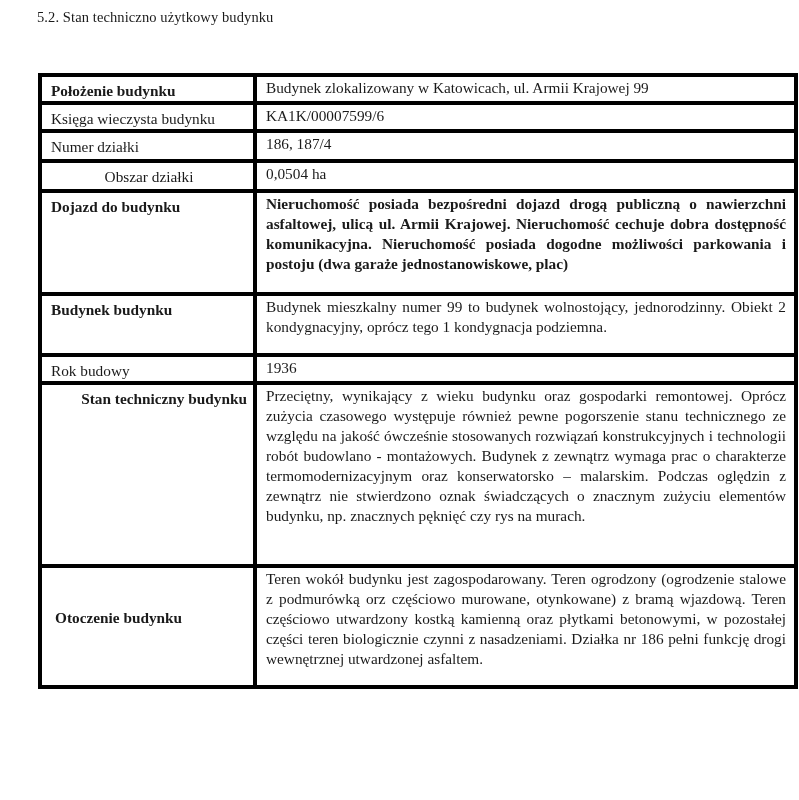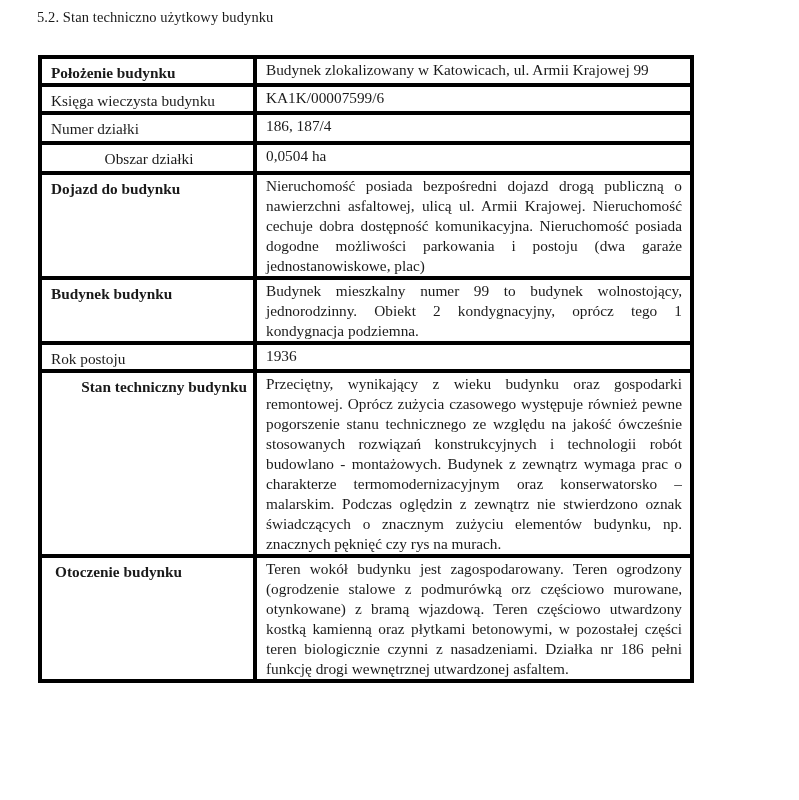--- a/index.html
+++ b/index.html
@@ -5,47 +5,47 @@
   html, body { margin: 0; padding: 0; background: #ffffff; }
   body {
     width: 799px; height: 800px; position: relative; overflow: hidden;
     font-family: "Liberation Serif", "DejaVu Serif", serif; color: #1a1a1a;
   }
   .title {
     position: absolute; left: 37px; top: 9px;
     font-size: 14.5px; font-weight: normal; letter-spacing: 0.1px;
   }
   table.info {
-    position: absolute; left: 38px; top: 55px;
-    width: 656px;
+    position: absolute; left: 38px; top: 73px;
+    width: 760px;
     border-collapse: collapse;
     table-layout: fixed;
     border: 4px solid #000;
   }
   table.info td {
     border: 4px solid #000;
     vertical-align: top;
     padding: 0 6px 0 8px;
     font-size: 15.3px;
     line-height: 20px;
   }
   table.info td.label { width: 196px; padding-left: 9px; }
   table.info td.label.bold { font-weight: bold; }
   table.info td.value { text-align: justify; padding-left: 9px; padding-right: 8px; }
   table.info td.value.single { text-align: left; }
   .lbl-text { display: block; padding-top: 4px; }
   .val-text { display: block; padding-top: 1px; }
-  .lbl-indent { padding-left: 4px; }
+  .lbl-indent { padding-left: 4px; margin-top: 36px; }
   .line-list span { display: block; }
 
   tr.r1 td { height: 23px; }
   tr.r2 td { height: 23px; }
   tr.r3 td { height: 26px; }
   tr.r4 td { height: 26px; text-align: center; }
-  tr.r5 td { height: 99px; }
+  tr.r5 td { height: 99px; font-weight: bold; }
   tr.r6 td { height: 57px; }
   tr.r7 td { height: 79px; }
   tr.r8 td { height: 23px; }
   tr.r9 td { height: 179px; text-align: right; }
   tr.r10 td { height: 117px; }
 </style>
 </head>
 <body>
 
 <div class="title">5.2. Stan techniczno użytkowy budynku</div>
@@ -95,21 +95,21 @@
     <tr class="r6">
       <td class="label bold">
           <span class="lbl-text">Budynek budynku</span>
         </td>
       <td class="value">
           <span class="val-text">Budynek mieszkalny numer 99 to budynek wolnostojący, jednorodzinny. Obiekt 2 kondygnacyjny, oprócz tego 1 kondygnacja podziemna.</span>
         </td>
     </tr>
     <tr class="r8">
       <td class="label">
-          <span class="lbl-text">Rok postoju</span>
+          <span class="lbl-text">Rok budowy</span>
         </td>
       <td class="value single">
           <span class="val-text">1936</span>
         </td>
     </tr>
     <tr class="r9">
       <td class="label bold">
           <span class="lbl-text">Stan techniczny budynku</span>
         </td>
       <td class="value">

